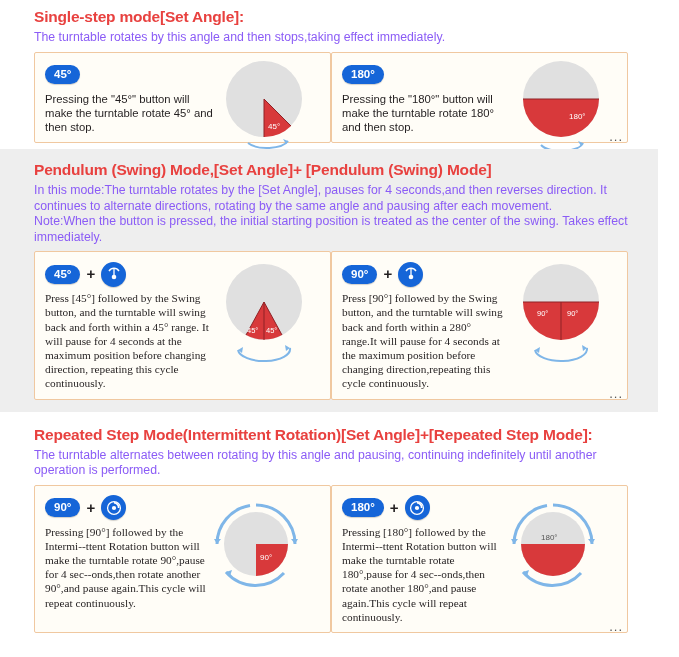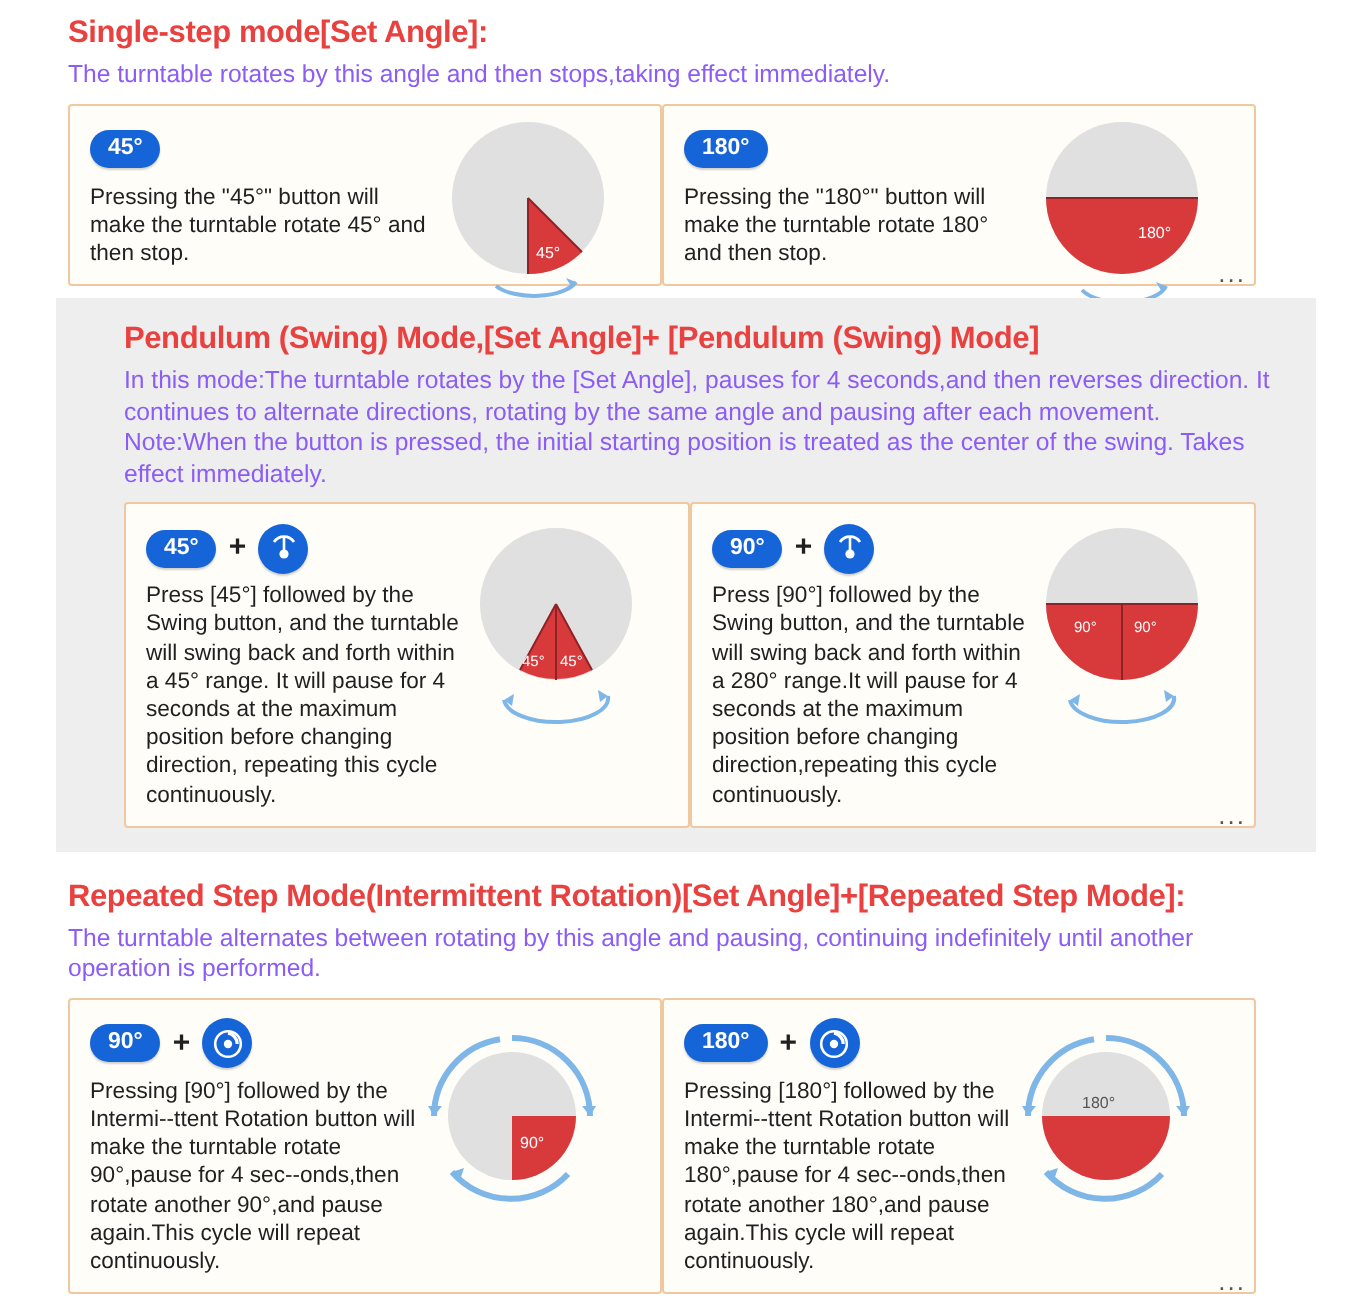--- a/index.html
+++ b/index.html
@@ -68,21 +68,21 @@
     display:inline-flex;align-items:center;justify-content:center;
     color:#fff;font-size:13px;line-height:13px;
     box-shadow:0 1px 1px rgba(0,0,0,.18);
   }
   .card .body{
     font-size:11.3px;
     line-height:14.2px;
     margin-top:4px;
     max-width:62%;
   }
-  .card.wide .body{max-width:60%;}
+  .card.wide .body{max-width:60%;font-family:Liberation Serif, serif;}
   .dots{
     position:absolute;
     right:4px;
     bottom:-2px;
     font-size:13px;
     color:#555;
     letter-spacing:1px;
   }
 
   
@@ -135,21 +135,21 @@
             <path d="M40 88 A22 10 0 0 0 82 86" stroke="#7fb6e8" stroke-width="2" fill="none"></path>
             <path d="M82 86 l-5 -2 l3 5 z" fill="#7fb6e8"></path>
           </svg>
         </div>
         <div class="dots">...</div>
       </div>
 
     </div>
   </div>
 
-  <div class="section shaded" style="padding-top:4px;padding-bottom:6px;margin-left:28px;">
+  <div class="section shaded" style="padding-top:4px;padding-bottom:6px;">
     <div class="sec-title">Pendulum (Swing) Mode,[Set Angle]+ [Pendulum (Swing) Mode]</div>
     <div class="sec-desc" style="white-space:pre-line;">In this mode:The turntable rotates by the [Set Angle], pauses for 4 seconds,and then reverses direction. It continues to alternate directions, rotating by the same angle and pausing after each movement.
 Note:When the button is pressed, the initial starting position is treated as the center of the swing. Takes effect immediately.</div>
     <div class="cards">
 
       <div class="card wide" style="min-height:118px;">
         <div class="badges">
           <span class="pill">45°</span>
           <span class="plus">+</span>
           <span class="circ-icon">

